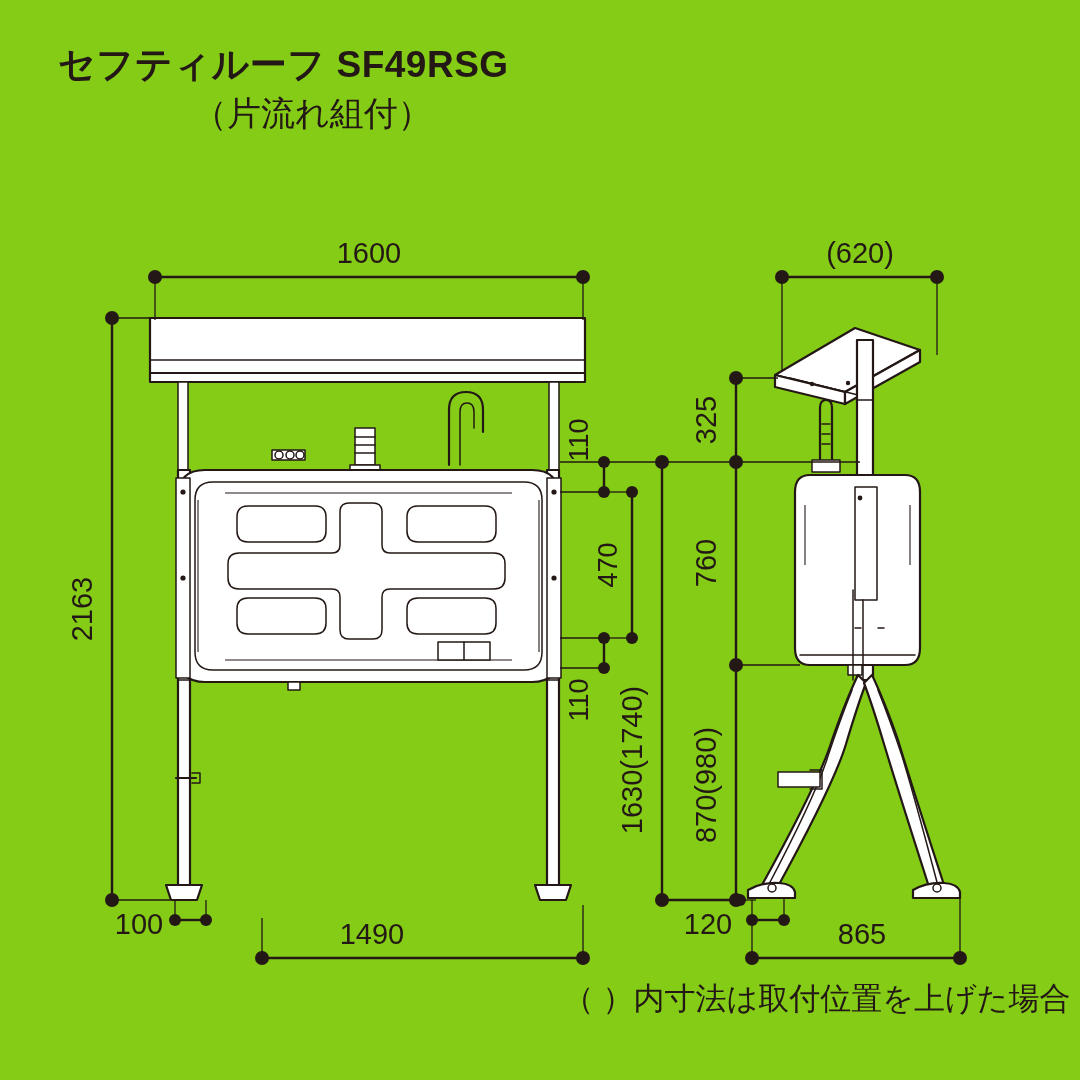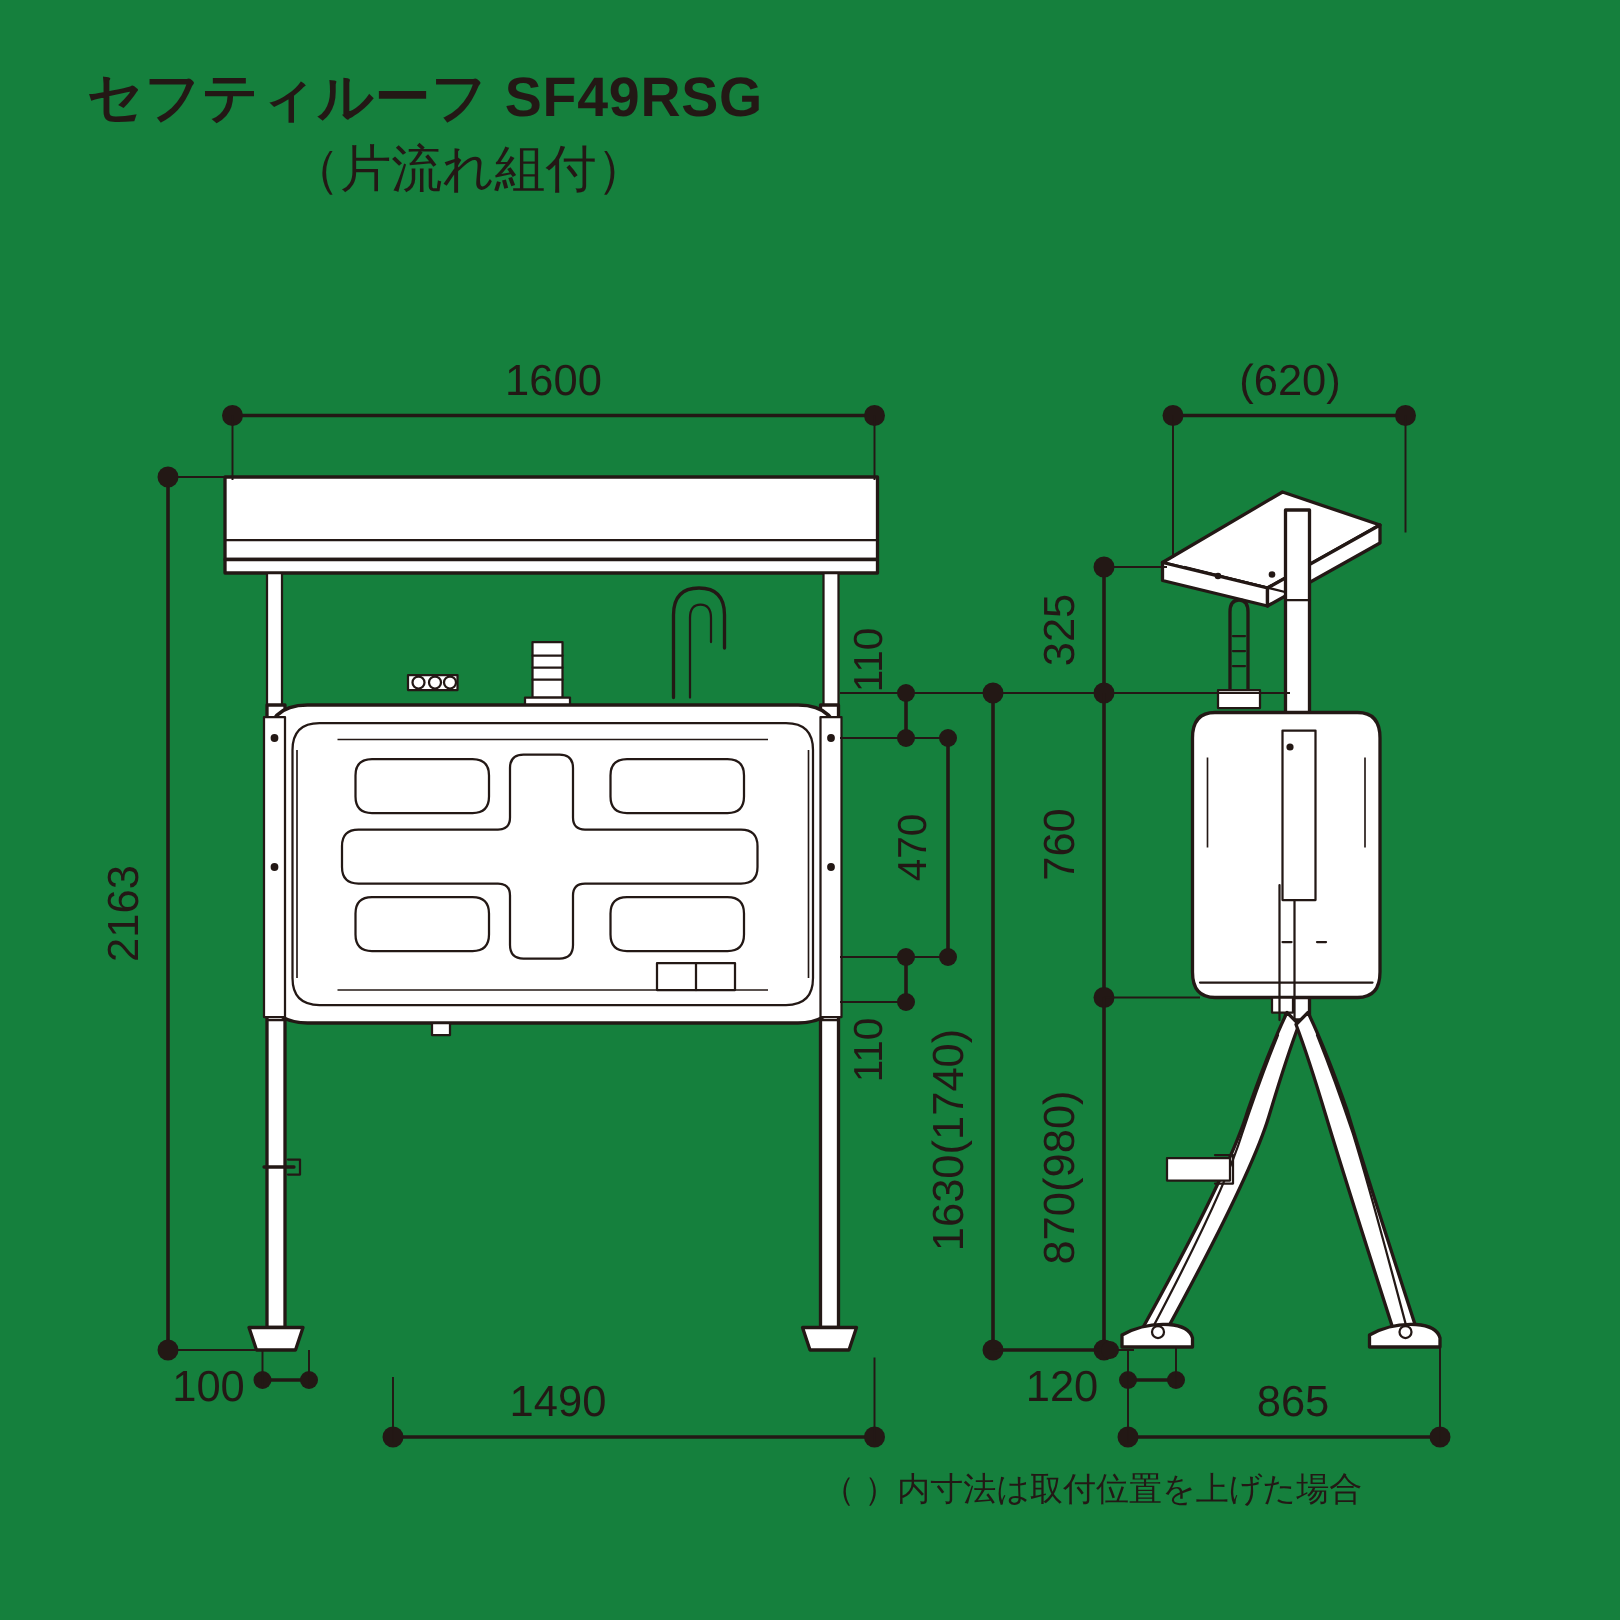--- a/index.html
+++ b/index.html
@@ -1,28 +1,28 @@
 <!DOCTYPE html>
 <html><head>
 <meta charset="utf-8">
 <style>
   html,body{margin:0;padding:0;background:#ffffff;}
   body{width:1080px;height:1080px;font-family:"Liberation Sans","DejaVu Sans",sans-serif;color:#1a1a1a;}
-  #stage{position:relative;width:1080px;height:1080px;overflow:hidden;background:#15803d;}
+  #stage{position:relative;width:1080px;height:1080px;overflow:hidden;background:#84cc16;}
 
   .title-block{position:absolute;left:58px;top:44px;}
   .title-main{font-size:37px;font-weight:bold;letter-spacing:0.5px;color:#231815;line-height:1.15;white-space:nowrap;}
   .title-sub{font-size:34px;font-weight:normal;color:#231815;line-height:1.2;margin-top:6px;margin-left:58px;white-space:nowrap;text-align:center;}
 
   svg.draw{position:absolute;left:0;top:0;width:1080px;height:1080px;}
 
   .dimtxt{font-size:29px;fill:#231815;font-family:"Liberation Sans","DejaVu Sans",sans-serif;}
   .dimtxt-sm{font-size:27px;fill:#231815;font-family:"Liberation Sans","DejaVu Sans",sans-serif;}
 
-  .note{position:absolute;left:548px;top:978px;font-size:22px;color:#231815;white-space:nowrap;text-align:right;}
+  .note{position:absolute;left:563px;top:978px;font-size:31px;color:#231815;white-space:nowrap;text-align:right;}
 </style>
 </head>
 <body>
 
 <div id="stage">
 
   <div class="title-block">
     <div class="title-main">セフティルーフ SF49RSG</div>
     <div class="title-sub">（片流れ組付）</div>
   </div>

